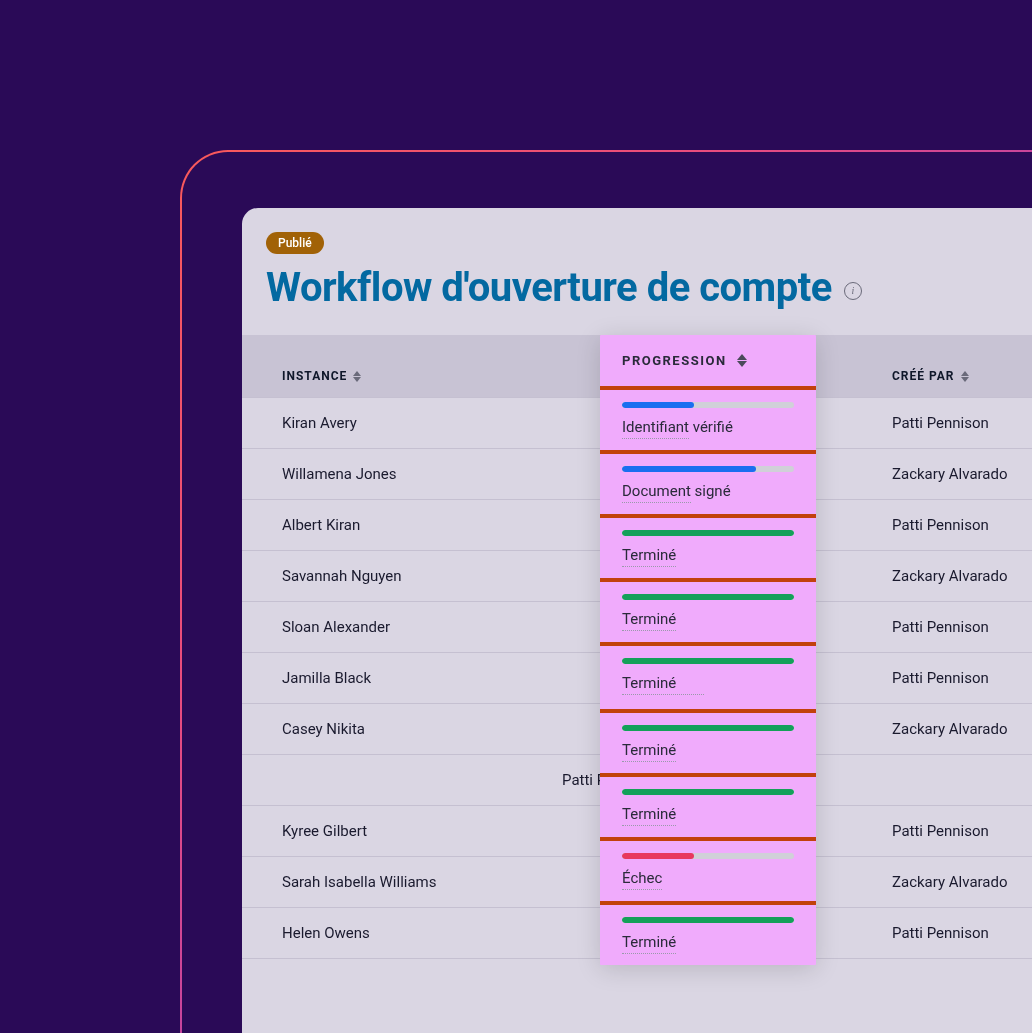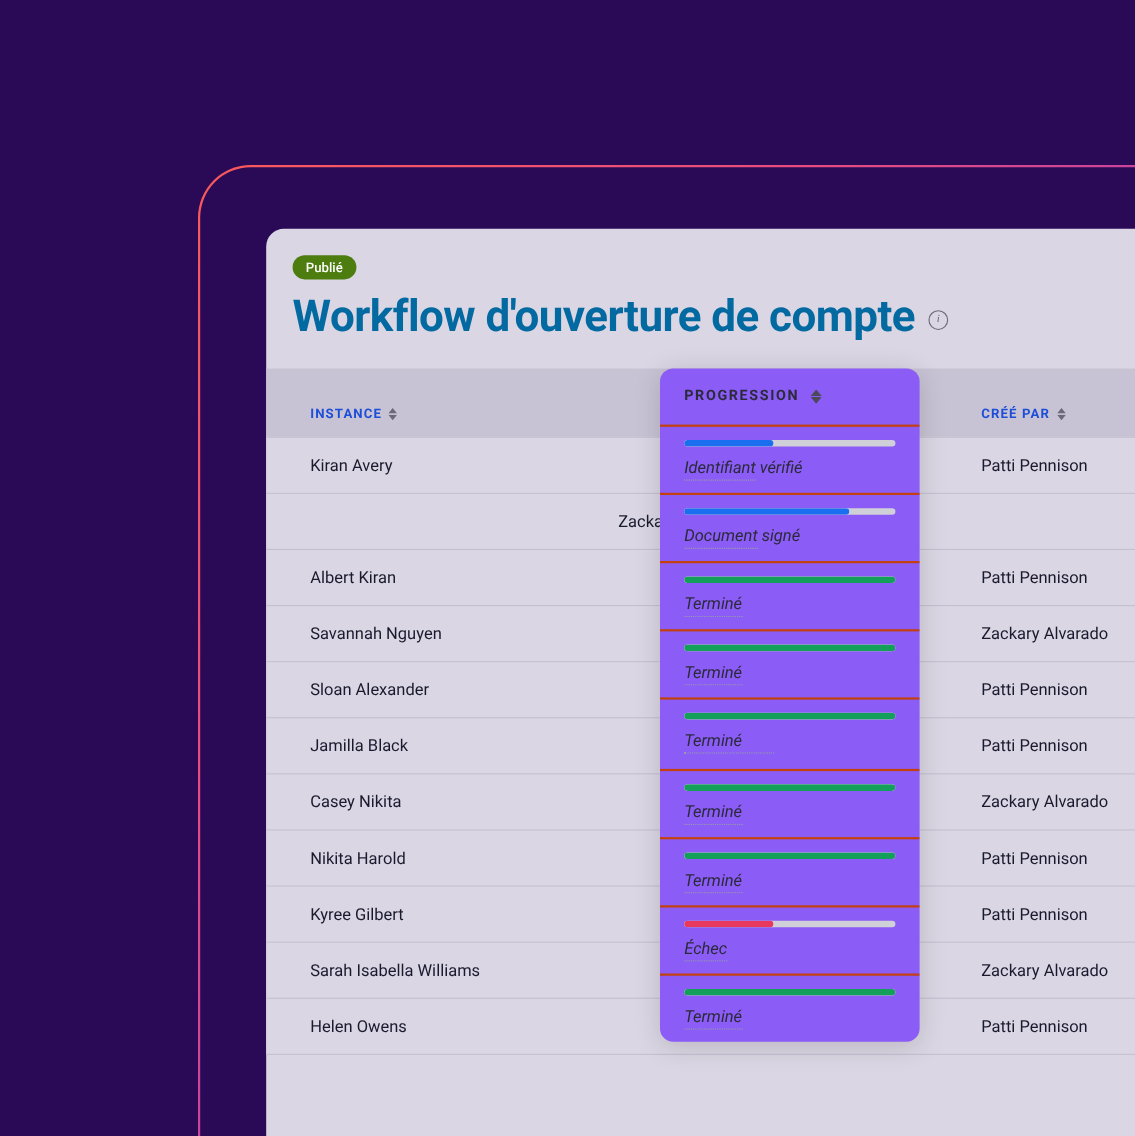--- a/index.html
+++ b/index.html
@@ -41,21 +41,21 @@
       height: 850px;
       background: #dad6e3;
       border-radius: 16px 0 0 0;
       overflow: hidden;
     }
     .panel-header {
       padding: 24px 24px 24px 24px;
     }
     .badge {
       display: inline-block;
-      background: #4d7c0f;
+      background: #a16207;
       color: #fff;
       font-size: 12px;
       font-weight: 500;
       padding: 4px 12px;
       border-radius: 12px;
       text-align: right;
     }
     .title-row {
       display: flex;
       align-items: center;
@@ -97,21 +97,21 @@
     .col-progression {
       flex: 0 0 280px;
     }
     .col-createdby {
       flex: 1;
     }
     .col-header {
       font-size: 12px;
       font-weight: 700;
       letter-spacing: 1px;
-      color: #1d4ed8;
+      color: #0f172a;
       display: flex;
       align-items: center;
       gap: 6px;
     }
     .sort-icon {
       display: flex;
       flex-direction: column;
       gap: 1px;
     }
     .sort-icon svg {
@@ -128,40 +128,39 @@
       font-size: 15px;
       color: #1a1a2e;
     }
     .table-row:first-child {
       border-top: 1px solid #c5c0d1;
     }
     .progression-popup {
       position: absolute;
       top: 0;
       left: 358px;
-      width: 236px;
-      background: #8b5cf6;
+      width: 216px;
+      background: #f0abfc;
       box-shadow: 0 4px 24px rgba(0,0,0,0.15);
-      border-radius: 12px;
+      border-radius: 1px;
       overflow: hidden;
     }
     .popup-header {
       padding: 18px 22px 18px 22px;
       display: flex;
       align-items: center;
       gap: 10px;
       font-size: 13px;
       font-weight: 700;
       letter-spacing: 1.5px;
       color: #2a2a3a;
     }
     .popup-row {
       padding: 12px 22px 14px 22px;
-      border-top: 2px solid #c2410c;
-      font-style: italic;
+      border-top: 4px solid #c2410c;
     }
     .progress-bar-track {
       width: 100%;
       height: 6px;
       background: #d0d0d8;
       border-radius: 3px;
       overflow: hidden;
       margin-bottom: 10px;
     }
     .progress-bar-fill {
@@ -223,20 +222,21 @@
           </div>
         </div>
 
         <div class="rows-wrapper" id="rows-wrapper">
             <div class="table-row">
     <div class="col-instance">Kiran Avery</div>
     <div class="col-progression"></div>
     <div class="col-createdby">Patti Pennison</div>
   </div>
             <div class="table-row">
+    <div class="col-instance">Willamena Jones</div>
     <div class="col-progression"></div>
     <div class="col-createdby">Zackary Alvarado</div>
   </div>
             <div class="table-row">
     <div class="col-instance">Albert Kiran</div>
     <div class="col-progression"></div>
     <div class="col-createdby">Patti Pennison</div>
   </div>
             <div class="table-row">
     <div class="col-instance">Savannah Nguyen</div>
@@ -252,21 +252,20 @@
     <div class="col-instance">Jamilla Black</div>
     <div class="col-progression"></div>
     <div class="col-createdby">Patti Pennison</div>
   </div>
             <div class="table-row">
     <div class="col-instance">Casey Nikita</div>
     <div class="col-progression"></div>
     <div class="col-createdby">Zackary Alvarado</div>
   </div>
             <div class="table-row">
-    <div class="col-instance">Nikita Harold</div>
     <div class="col-progression"></div>
     <div class="col-createdby">Patti Pennison</div>
   </div>
             <div class="table-row">
     <div class="col-instance">Kyree Gilbert</div>
     <div class="col-progression"></div>
     <div class="col-createdby">Patti Pennison</div>
   </div>
             <div class="table-row">
     <div class="col-instance">Sarah Isabella Williams</div>

